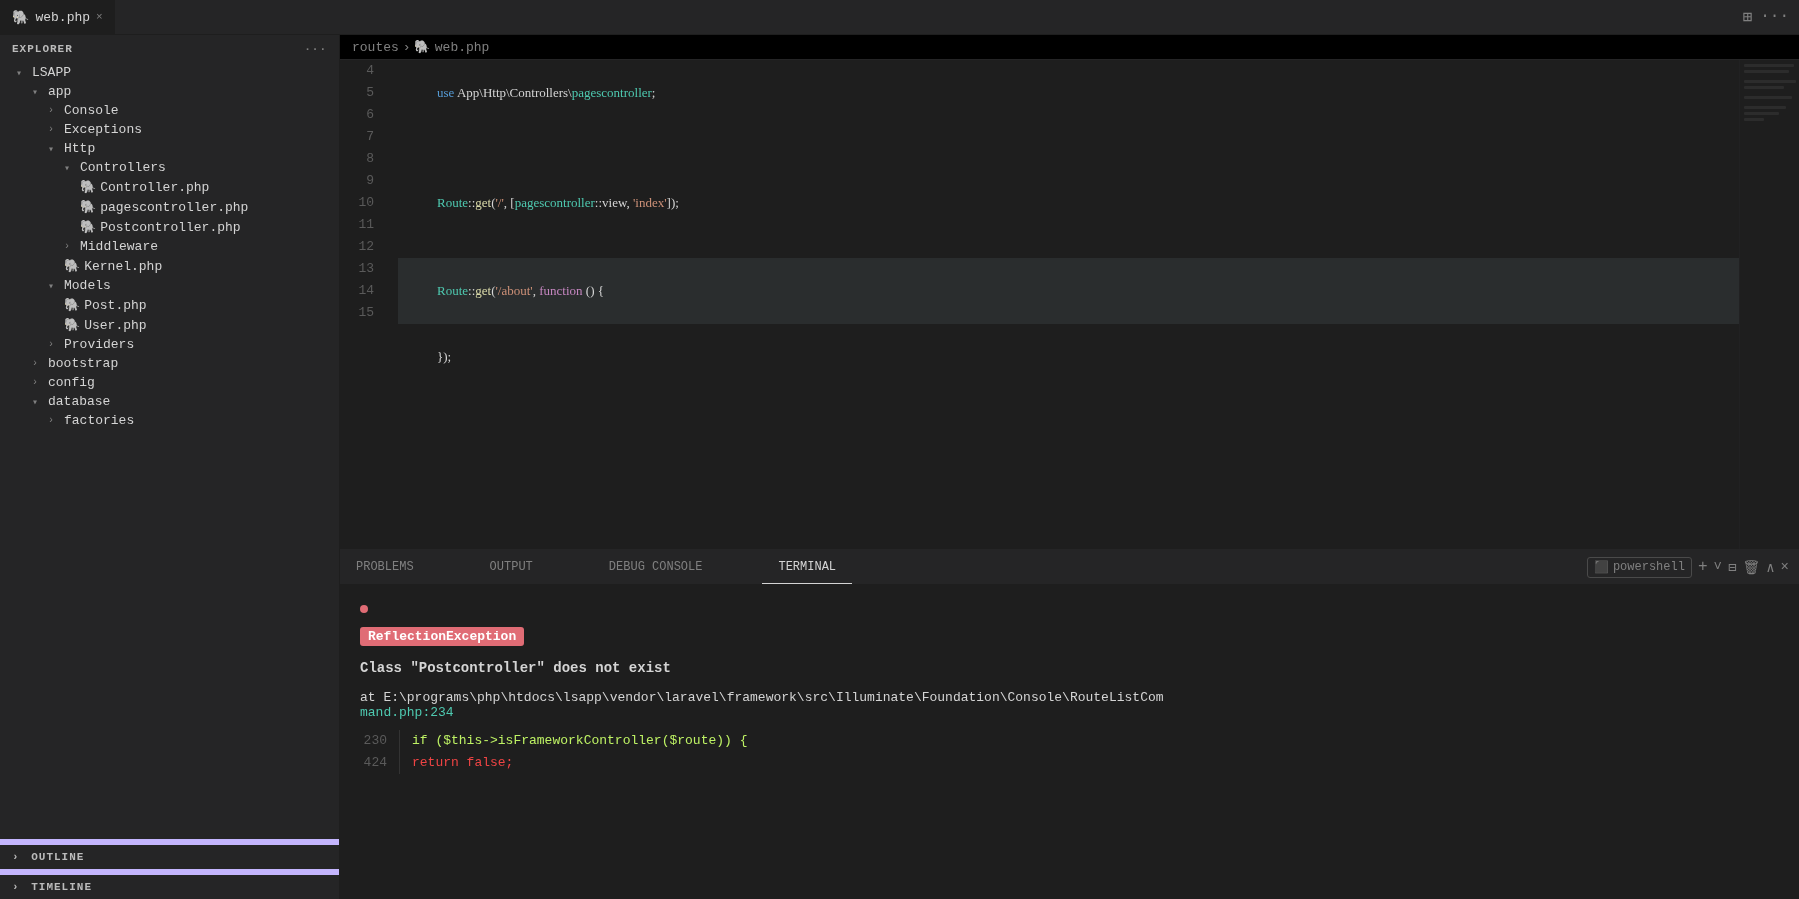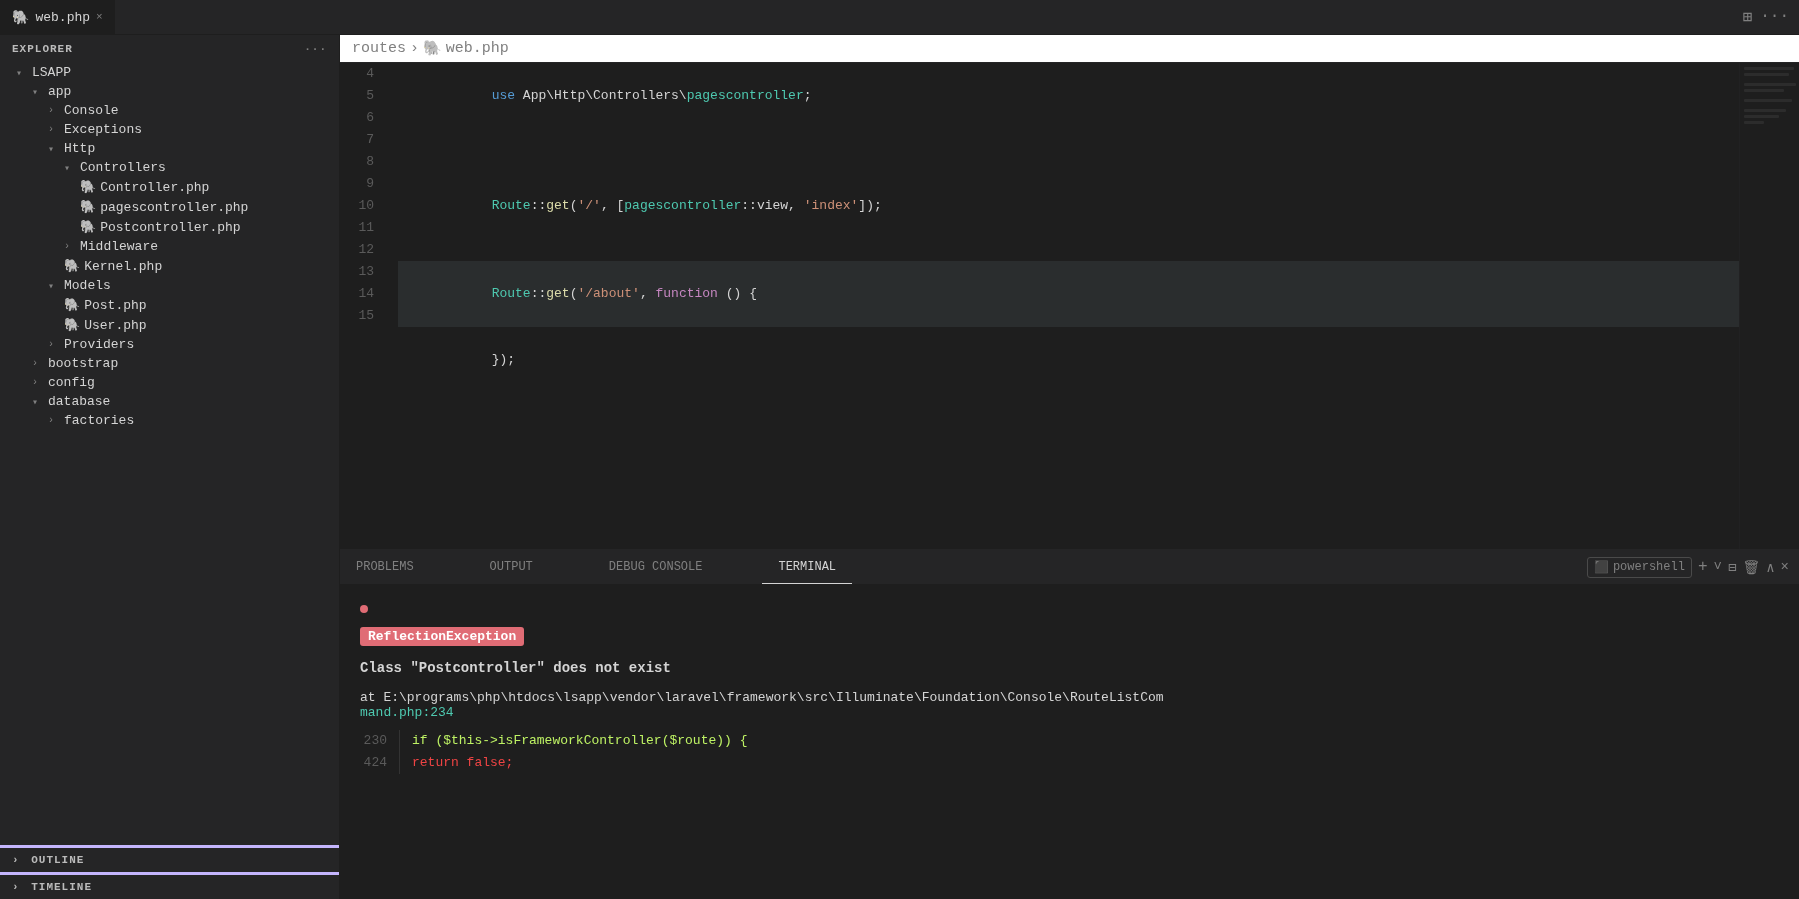--- a/index.html
+++ b/index.html
@@ -87,23 +87,23 @@
       flex: 1;
       display: flex;
       flex-direction: column;
       overflow: hidden;
       background: #1e1e1e;
     }
     .breadcrumb {
       display: flex;
       align-items: center;
       padding: 4px 12px;
-      font-size: 15px;
+      font-size: 13px;
       color: #808080;
-      background: #ffffff;
+      background: #000000;
       border-bottom: 1px solid #252526;
       flex-shrink: 0;
     }
     .breadcrumb .sep { margin: 0 4px; }
     .breadcrumb .php-icon { color: #b074c0; margin-right: 4px; }
 
     .editor-content {
       flex: 1;
       overflow: auto;
       padding: 0;
@@ -122,20 +122,21 @@
       flex-shrink: 0;
       min-width: 50px;
     }
     .line-numbers div {
       line-height: 22px;
       font-size: 13px;
     }
     .code-lines {
       flex: 1;
       padding-left: 8px;
+      font-family: Liberation Serif, serif;
     }
     .code-line {
       line-height: 22px;
       white-space: pre;
       font-size: 13px;
     }
     .code-line.highlighted {
       background: #2a2d2e;
     }
 
@@ -256,21 +257,21 @@
       color: #5a5a5a;
       min-width: 40px;
       text-align: right;
       padding-right: 12px;
       border-right: 1px solid #333;
       margin-right: 12px;
     }
 
     
     .sidebar-section {
-      border-top: 3px solid #c4b5fd;
+      border-top: 6px solid #c4b5fd;
       padding: 6px 12px;
       color: #bbb;
       font-size: 11px;
       letter-spacing: 1px;
       font-weight: bold;
       text-transform: uppercase;
       cursor: pointer;
     }
     .sidebar-section .arrow { margin-right: 4px; }
 

